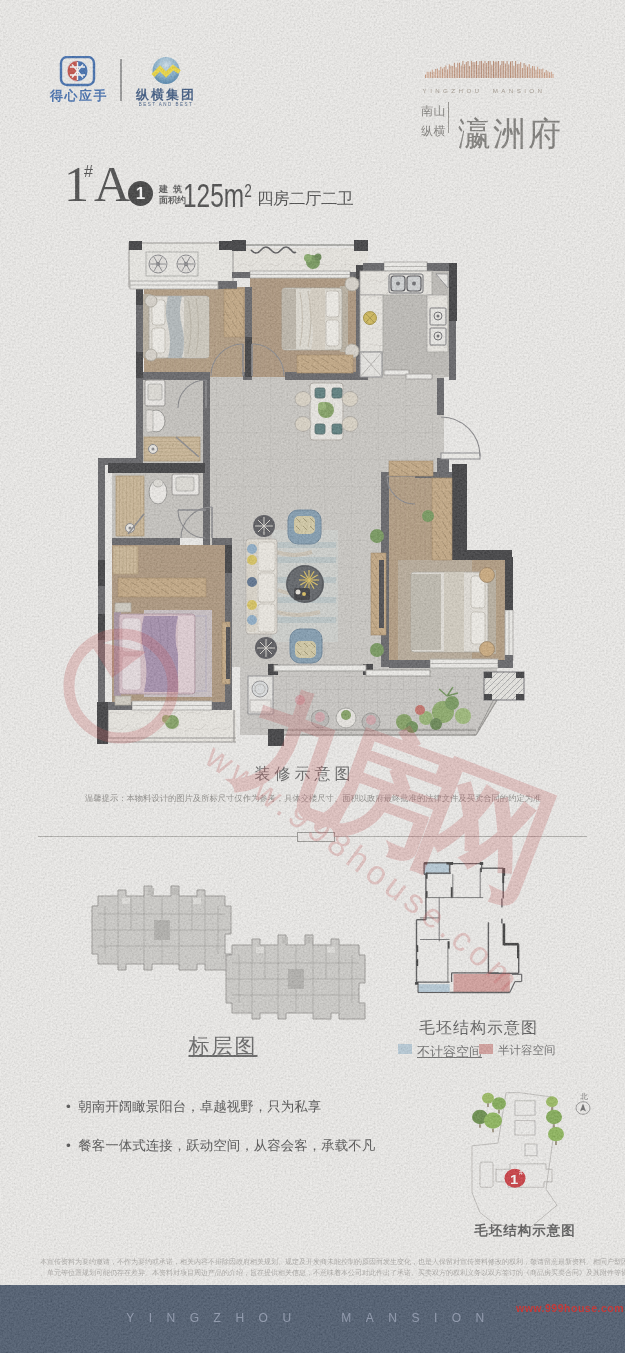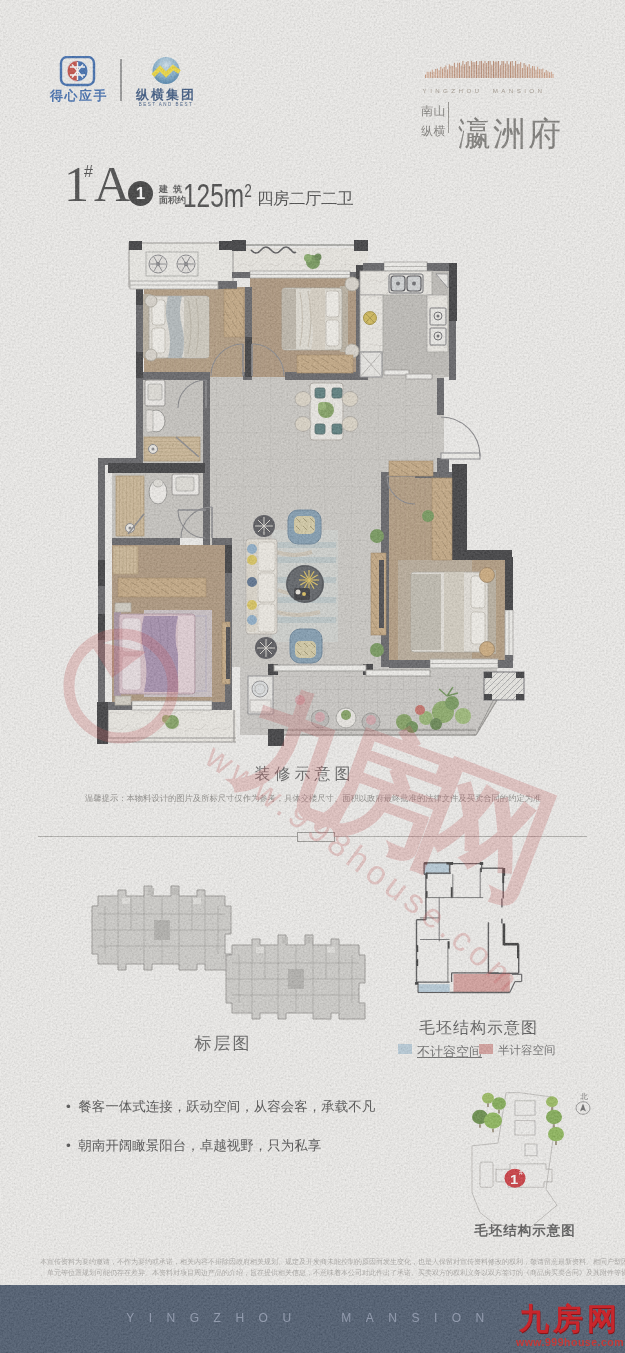--- a/index.html
+++ b/index.html
@@ -513,21 +513,21 @@
 <path d="M0 46 H139 M26 12 V80 M52 12 V80 M87 12 V80 M113 12 V80 M13 22 V70 M126 22 V70 M39 12 V46 M100 12 V46 M70 12 V80"></path>
 <path d="M6 30 H133 M6 62 H133"></path>
 </g>
 <rect x="62" y="36" width="16" height="20" fill="#a9a7a3" stroke="none"></rect>
 <rect x="30" y="14" width="8" height="6" fill="#e2e0dc"></rect>
       <rect x="101" y="14" width="8" height="6" fill="#e2e0dc"></rect>
 <rect x="56" y="4" width="6" height="7" fill="#bcbab6"></rect>
       <rect x="80" y="4" width="6" height="7" fill="#bcbab6"></rect>
 </g>
 </svg>
-<div class="abs" style="left:163px;top:1032px;width:120px;text-align:center;font-size:17px;color:#4a4a4a;letter-spacing:2px;">标层图</div>
+<div class="abs" style="left:163px;top:1032px;width:120px;text-align:center;font-size:21px;color:#4a4a4a;letter-spacing:2px;text-decoration:underline;">标层图</div>
 <svg class="abs" style="left:400px;top:853px;" width="150" height="155" viewBox="0 0 150 155" id="struct">
 <rect x="24.1" y="9.8" width="25.7" height="11.4" fill="#b0c8d8"></rect>
 <rect x="18.0" y="131.2" width="31.6" height="8.3" fill="#b0c8d8"></rect>
 <rect x="53.5" y="120.8" width="56.3" height="18.2" fill="#d49490"></rect>
 <line x1="24.1" y1="9.8" x2="49.8" y2="9.8" stroke="#3a3a3c" stroke-width="1.4"></line>
 <line x1="24.1" y1="9.8" x2="24.1" y2="21.2" stroke="#3a3a3c" stroke-width="1.4"></line>
 <line x1="24.1" y1="21.2" x2="25.9" y2="21.2" stroke="#3a3a3c" stroke-width="1.4"></line>
 <line x1="25.9" y1="20.2" x2="25.9" y2="66.7" stroke="#3a3a3c" stroke-width="1.4"></line>
 <line x1="25.9" y1="66.7" x2="16.5" y2="66.7" stroke="#3a3a3c" stroke-width="1.4"></line>
 <line x1="16.5" y1="66.7" x2="16.5" y2="131.2" stroke="#3a3a3c" stroke-width="1.4"></line>
@@ -578,22 +578,22 @@
 <rect x="47.9" y="88.3" width="1.7" height="7.3" fill="#1a1a1a"></rect>
 <rect x="80.2" y="15.5" width="1.7" height="3.6" fill="#1a1a1a"></rect>
 </svg>
 <div class="abs" style="left:419px;top:1018px;width:140px;font-size:16px;color:#3f3f3f;letter-spacing:1px;">毛坯结构示意图</div>
 <div class="abs" style="left:398px;top:1044px;width:14px;height:10px;background:#b0c8d8;"></div>
 <div class="abs" style="left:417px;top:1043px;font-size:13px;color:#555;text-decoration:underline;">不计容空间</div>
 <div class="abs" style="left:479px;top:1044px;width:14px;height:10px;background:#d49490;"></div>
 <div class="abs" style="left:498px;top:1043px;font-size:11.5px;color:#555;">半计容空间</div>
 
 <div class="abs" style="left:66px;top:1088px;width:400px;font-size:13.5px;color:#333;line-height:38.5px;white-space:nowrap;">
+  <div>•&nbsp;&nbsp;朝南开阔瞰景阳台，卓越视野，只为私享</div>
   <div>•&nbsp;&nbsp;餐客一体式连接，跃动空间，从容会客，承载不凡</div>
-  <div>•&nbsp;&nbsp;朝南开阔瞰景阳台，卓越视野，只为私享</div>
 </div>
 
 <svg class="abs" style="left:455px;top:1090px;" width="140" height="145" viewBox="0 0 140 161" preserveAspectRatio="none" id="site">
 <g stroke="#b0aeaa" stroke-width="0.9" fill="none">
 <path d="M65 3 L98 8 L98 55 L91 110 L102 128 L76 152 L41 150 L25 136 L17 114 L17 62 L43 59 L51 3 Z"></path>
 <rect x="60" y="12" width="20" height="16"></rect>
 <rect x="60" y="34" width="20" height="16"></rect>
 <rect x="70" y="60" width="12" height="13"></rect>
 <path d="M41 88 H55 V82 H91 V88 L97 88 V102 H89 V108 H53 V102 H41 Z"></path>
 <rect x="25" y="80" width="13" height="28" rx="2"></rect>
@@ -622,15 +622,14 @@
 <div class="abs" style="left:465px;top:1222px;width:120px;text-align:center;font-size:13.5px;color:#3f3f3f;font-weight:bold;letter-spacing:1px;">毛坯结构示意图</div>
 
 <div class="abs" style="left:40px;top:1256px;width:560px;font-size:7px;color:#a19f9b;line-height:11px;white-space:nowrap;">
     <div>本宣传资料为要约邀请，不作为要约或承诺，相关内容不排除因政府相关规划、规定及开发商未能控制的原因而发生变化，也是人保留对宣传资料修改的权利，敬请留意最新资料。相同户型因朝向采光、楼栋差异、结构结构、室内面积等因而在楼栋、使用、单元</div>
     <div>、单元等位置规划可能仍存在差异。本资料对项目周边产品的介绍，旨在提供相关信息，不意味着本公司对此作出了承诺。买卖双方的权利义务以双方签订的《商品房买卖合同》及其附件等协议为准。</div>
   </div>
 
 <div class="abs" style="left:0;top:1285px;width:625px;height:68px;background:#2d3d56;"></div>
 <div class="abs" style="left:0;top:1311px;width:625px;text-align:center;font-size:12px;color:#939cae;letter-spacing:14.5px;z-index:60;">YINGZHOU&nbsp;&nbsp;MANSION</div>
 <div class="abs" style="left:515px;top:1302px;width:110px;height:51px;z-index:61;">
-  <div style="text-align:center;font-size:30px;font-weight:bold;color:#c8262c;line-height:34px;letter-spacing:4px;text-shadow:0.5px 0.5px 0 #8a1518;">九房网</div>
   <div style="text-align:center;font-size:10.5px;font-weight:bold;color:#c53a38;line-height:12px;letter-spacing:0.5px;">www.999house.com</div>
 </div>
 
 </body></html>

